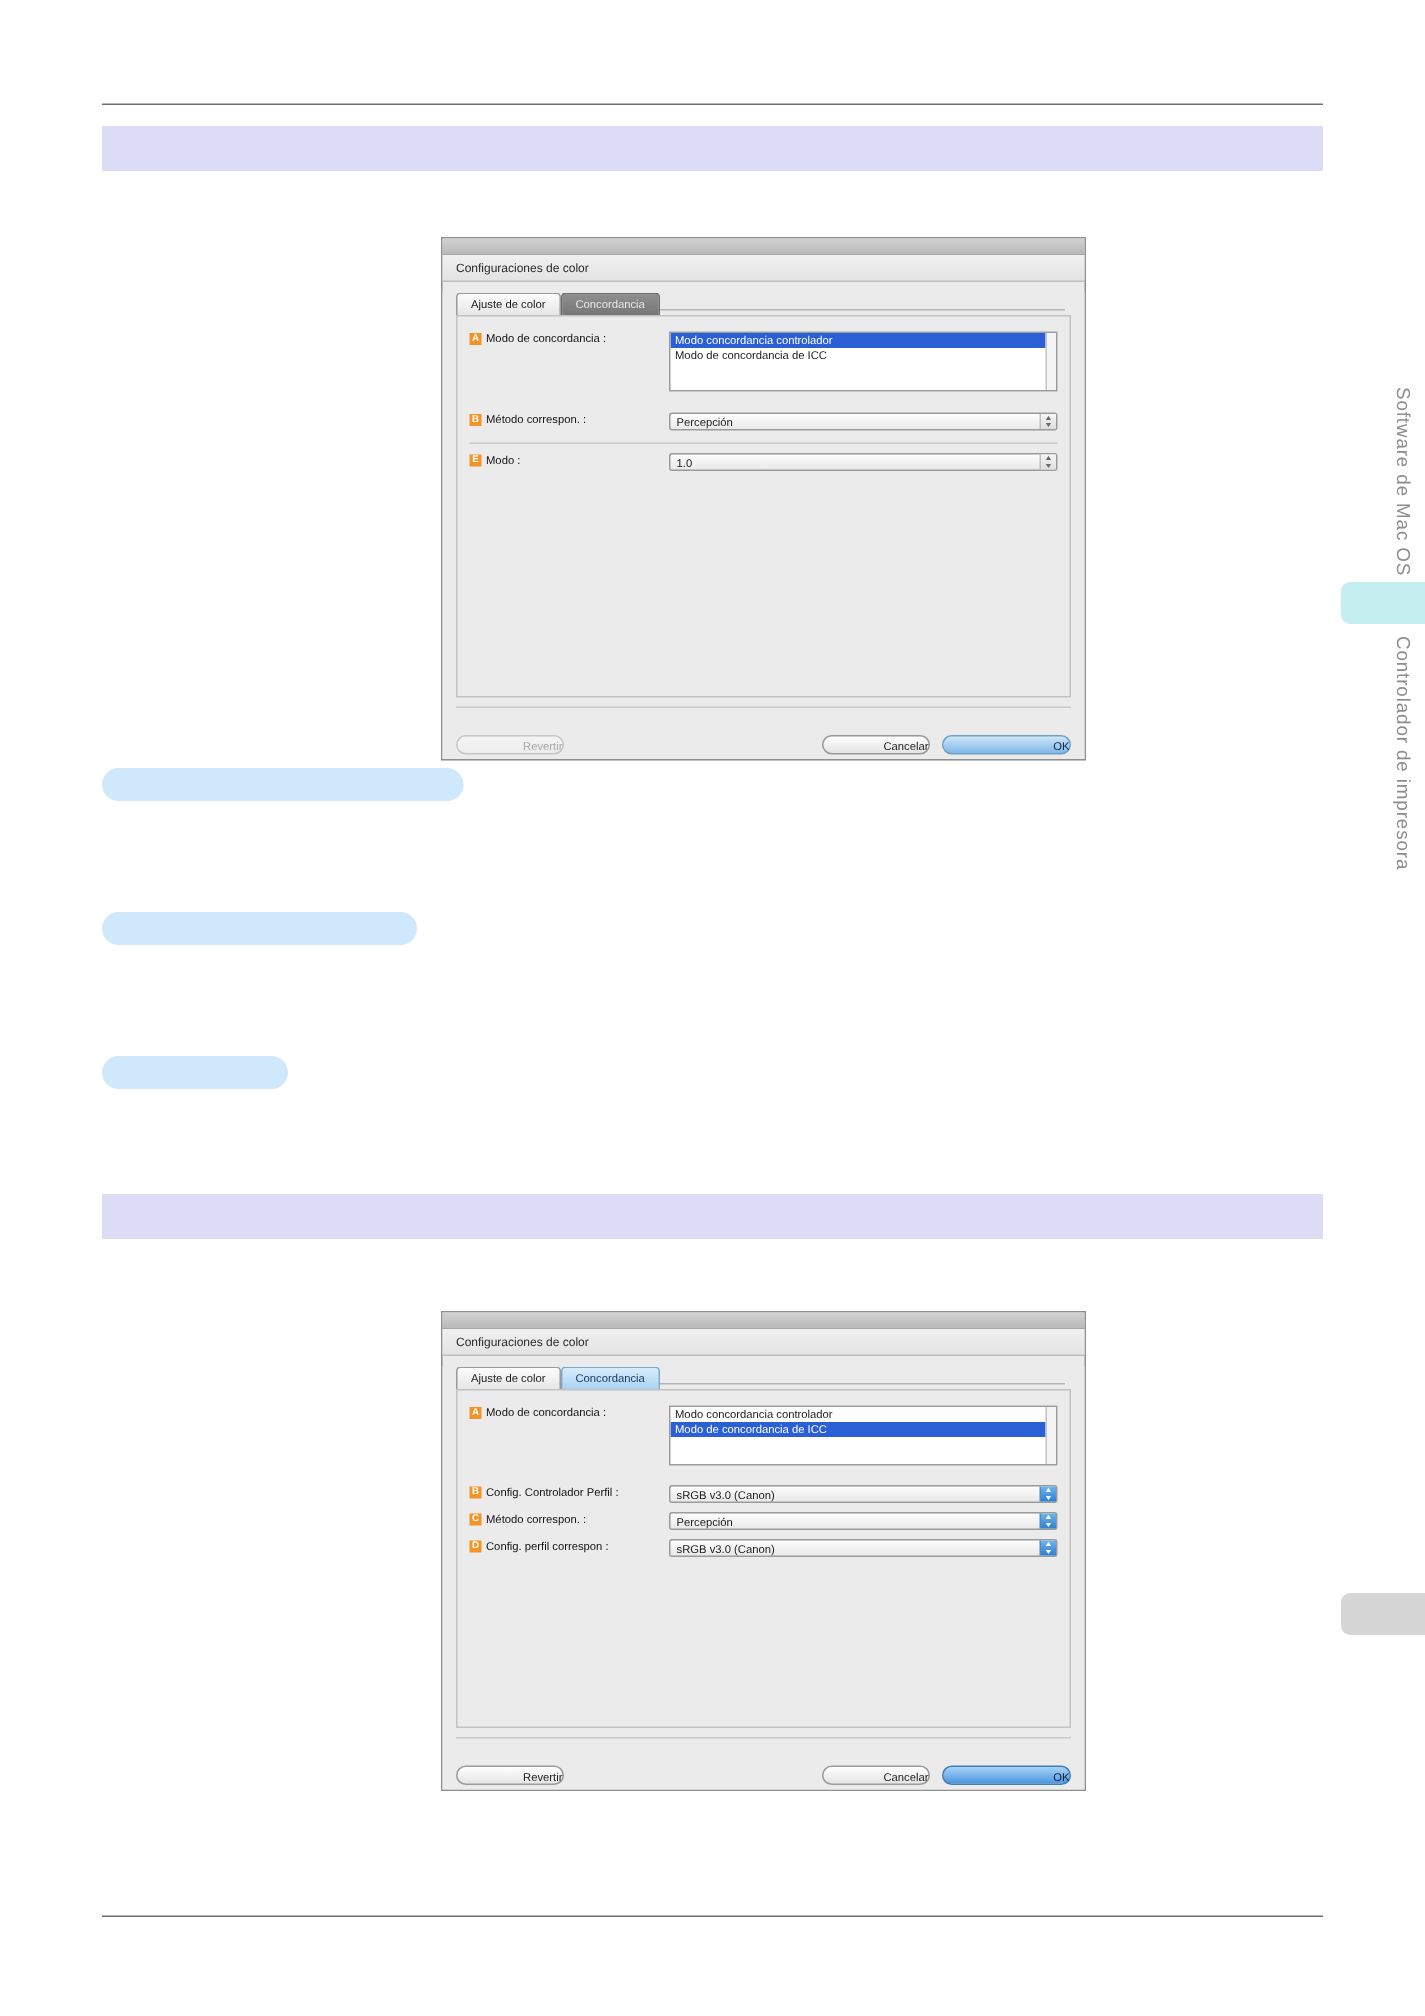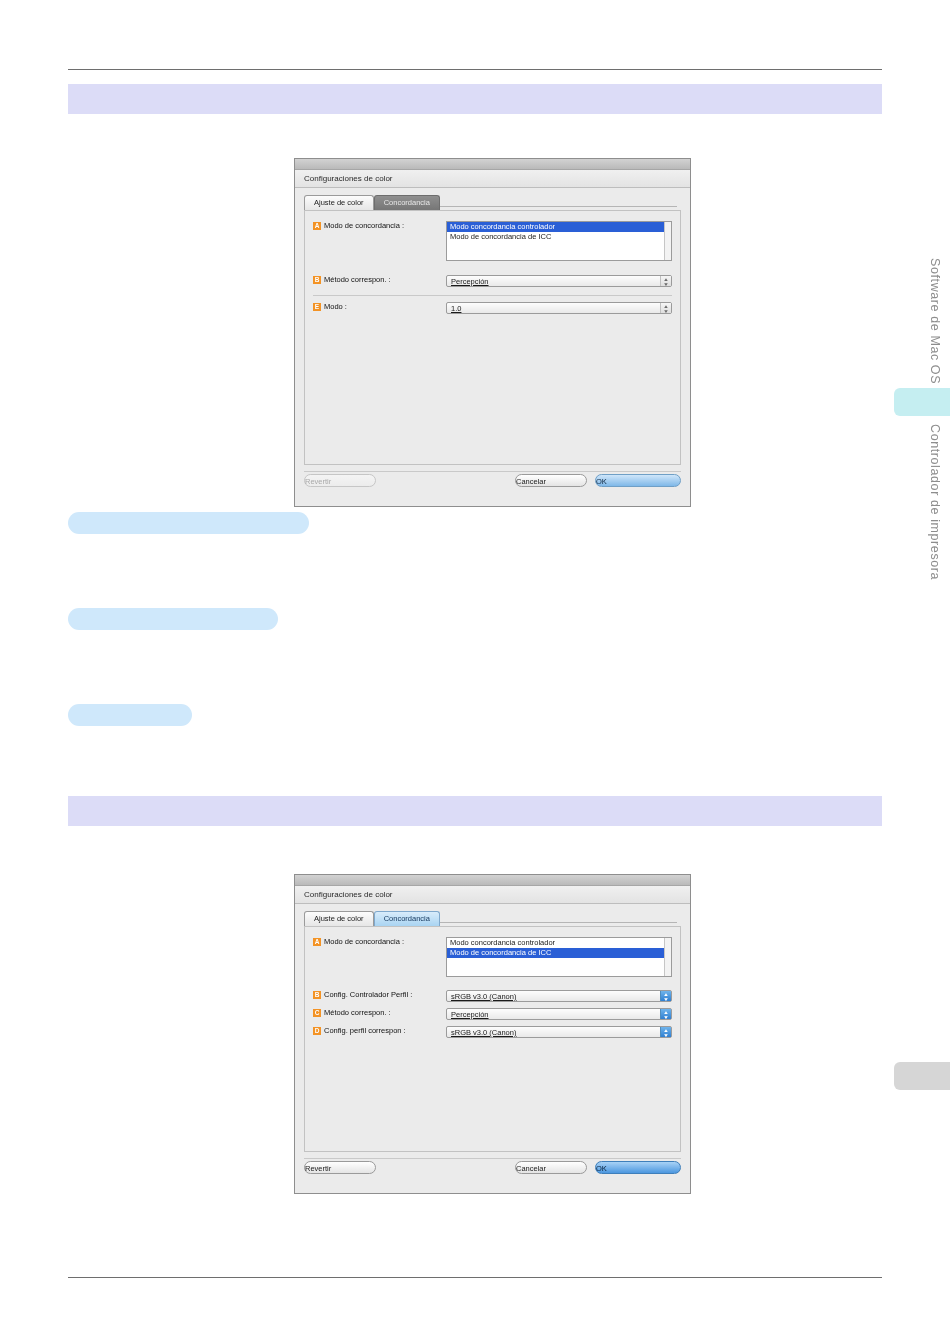--- a/index.html
+++ b/index.html
@@ -61,21 +61,21 @@
     background: #c5eef1;
     border-radius: 6px 0 0 6px;
   }
   .side-marker.gray {
     background: #d6d6d6;
   }
 
   
   .dialog {
     position: absolute;
-    width: 397px;
+    width: 430px;
     background: #ebebeb;
     border: 1px solid #8e8e8e;
     box-sizing: border-box;
     font-size: 7.5px;
   }
   .dlg-titlebar {
     height: 10px;
     background: linear-gradient(to bottom, #d2d2d2, #b9b9b9);
     border-bottom: 1px solid #a6a6a6;
   }
@@ -213,21 +213,20 @@
     border: 1px solid #9b9b9b;
     border-radius: 2px;
     box-sizing: border-box;
   }
   .popup .pv {
     font-size: 7.5px;
     line-height: 12px;
     padding-left: 4px;
     color: #1a1a1a;
     white-space: nowrap;
-    text-decoration: underline;
   }
   .popup .stepper {
     position: absolute;
     top: 0;
     right: 0;
     width: 11px;
     height: 100%;
     border-left: 1px solid #c0c0c0;
     background: linear-gradient(to bottom, #f6f6f6, #dedede);
     box-sizing: border-box;
@@ -253,24 +252,24 @@
   
   .dlg-footer {
     position: relative;
     margin-top: 6px;
     padding-top: 6px;
     border-top: 1px solid #c9c9c9;
     height: 16px;
   }
   .btn {
     position: absolute;
-    top: 2px;
+    top: 18px;
     height: 13px;
     line-height: 13px;
-    text-align: left;
+    text-align: right;
     font-size: 7.5px;
     border: 1px solid #9a9a9a;
     border-radius: 7px;
     background: linear-gradient(to bottom, #ffffff, #e4e4e4);
     color: #1b1b1b;
     box-sizing: border-box;
   }
   .btn.revertir { left: 0; width: 72px; }
   .btn.revertir.disabled {
     color: #a9a9a9;

